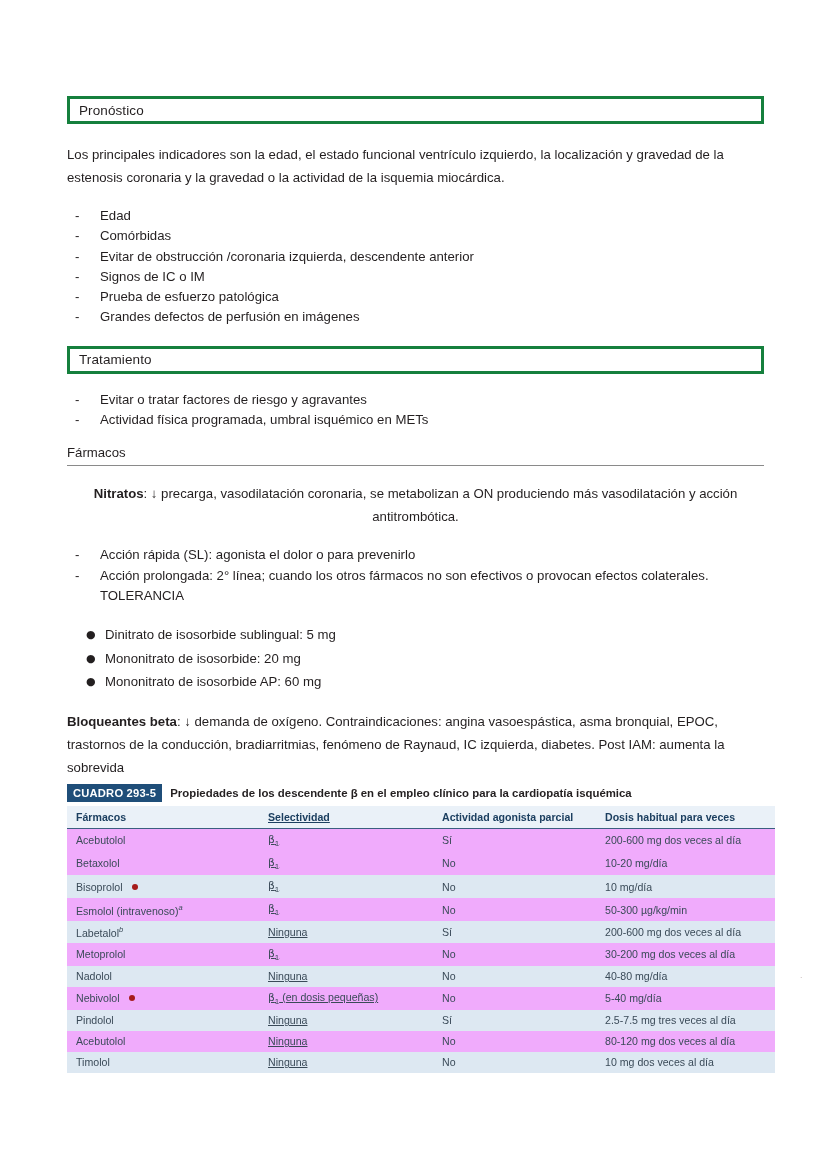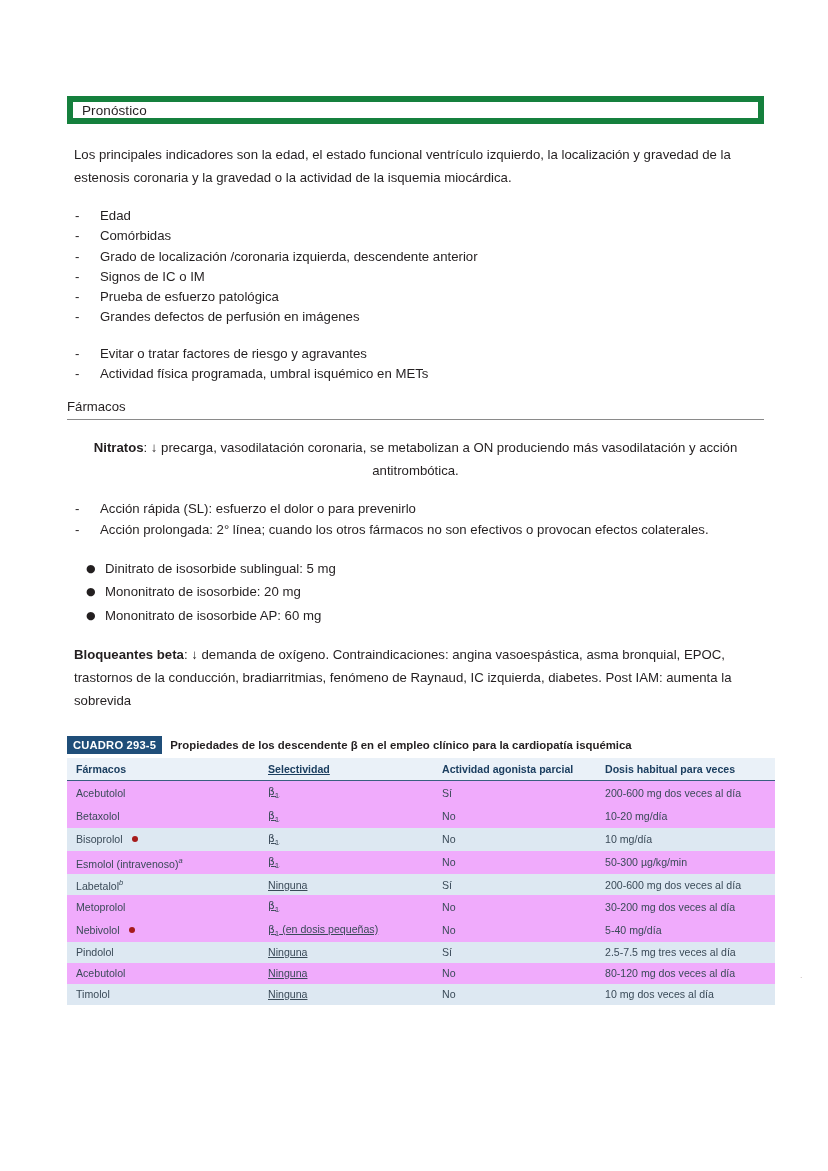--- a/index.html
+++ b/index.html
@@ -23,37 +23,37 @@
   }
   .content {
     position: absolute;
     left: 67px;
     top: 96px;
     width: 697px;
   }
 
   
   .section-box {
-    border: 6px solid #15803d;
+    border: 3px solid #15803d;
     box-sizing: border-box;
     height: 28px;
     display: flex;
     align-items: center;
     padding-left: 9px;
     font-size: 13.5px;
     color: #231f20;
     letter-spacing: 0.1px;
   }
 
   
   .para {
     font-size: 13.2px;
     line-height: 23px;
     color: #231f20;
-    margin: 7px;
+    margin: 0;
     text-align: left;
   }
   .para b { font-weight: bold; }
 
   
   ul.dash, ul.dot {
     list-style: none;
     margin: 0;
     padding: 0;
   }
@@ -186,50 +186,54 @@
 
     <div class="section-box">
       <span>Pronóstico</span>
     </div>
 
     <p class="para" style="margin-top:19px;">Los principales indicadores son la edad, el estado funcional ventrículo izquierdo, la localización y gravedad de la estenosis coronaria y la gravedad o la actividad de la isquemia miocárdica.</p>
 
     <ul class="dash" style="margin-top:17px;">
       <li><span class="marker">-</span><span>Edad</span></li>
       <li><span class="marker">-</span><span>Comórbidas</span></li>
-      <li><span class="marker">-</span><span>Grado de localización /coronaria izquierda, descendente anterior</span></li>
+      <li><span class="marker">-</span><span>Evitar de obstrucción /coronaria izquierda, descendente anterior</span></li>
       <li><span class="marker">-</span><span>Signos de IC o IM</span></li>
       <li><span class="marker">-</span><span>Prueba de esfuerzo patológica</span></li>
       <li><span class="marker">-</span><span>Grandes defectos de perfusión en imágenes</span></li>
     </ul>
 
+    <div class="section-box" style="margin-top:18px;">
+      <span>Tratamiento</span>
+    </div>
 
     <ul class="dash" style="margin-top:16px;">
       <li><span class="marker">-</span><span>Evitar o tratar factores de riesgo y agravantes</span></li>
       <li><span class="marker">-</span><span>Actividad física programada, umbral isquémico en METs</span></li>
     </ul>
 
     <div class="farmacos-head" style="margin-top:15px;">Fármacos</div>
 
     <p class="para" style="margin-top:16px;text-align:center;"><b>Nitratos</b><span>: ↓ precarga, vasodilatación coronaria, se metabolizan a ON produciendo más vasodilatación y acción antitrombótica.</span></p>
 
     <ul class="dash" style="margin-top:17px;">
-      <li><span class="marker">-</span><span>Acción rápida (SL): esfuerzo el dolor o para prevenirlo</span></li>
+      <li><span class="marker">-</span><span>Acción rápida (SL): agonista el dolor o para prevenirlo</span></li>
       <li><span class="marker">-</span><span>Acción prolongada: 2° línea; cuando los otros fármacos no son efectivos o provocan efectos colaterales.</span></li>
     </ul>
+    <div class="sub-line">TOLERANCIA</div>
 
     <ul class="dot" style="margin-top:17px;">
       <li><span class="marker">●</span><span>Dinitrato de isosorbide sublingual: 5 mg</span></li>
       <li><span class="marker">●</span><span>Mononitrato de isosorbide: 20 mg</span></li>
       <li><span class="marker">●</span><span>Mononitrato de isosorbide AP: 60 mg</span></li>
     </ul>
 
     <p class="para" style="margin-top:16px;"><b>Bloqueantes beta</b><span>: ↓ demanda de oxígeno. Contraindicaciones: angina vasoespástica, asma bronquial, EPOC, trastornos de la conducción, bradiarritmias, fenómeno de Raynaud, IC izquierda, diabetes. Post IAM: aumenta la sobrevida</span></p>
 
-    <div class="tbl-wrap" style="margin-top:21px;">
+    <div class="tbl-wrap" style="margin-top:2px;">
       <div class="tbl-title-row">
         <span class="cuadro-badge">CUADRO 293-5</span>
         <span class="tbl-title-text">Propiedades de los descendente β en el empleo clínico para la cardiopatía isquémica</span>
       </div>
       <table class="beta">
         <thead>
           <tr>
             <th class="c1">Fármacos</th>
             <th class="c2">Selectividad</th>
             <th class="c3">Actividad agonista parcial</th>
@@ -266,20 +270,26 @@
               <td class="c2">Ninguna</td>
               <td class="c3">Sí</td>
               <td class="c4">200-600 mg dos veces al día</td>
             </tr>
             <tr class="odd">
               <td class="c1">Metoprolol</td>
               <td class="c2"><span class="beta-sym">β</span><span class="sub">1</span></td>
               <td class="c3">No</td>
               <td class="c4">30-200 mg dos veces al día</td>
             </tr>
+            <tr class="even">
+              <td class="c1">Nadolol</td>
+              <td class="c2">Ninguna</td>
+              <td class="c3">No</td>
+              <td class="c4">40-80 mg/día</td>
+            </tr>
             <tr class="odd">
               <td class="c1">Nebivolol<span class="reddot"></span></td>
               <td class="c2"><span class="beta-sym">β</span><span class="sub">1</span> (en dosis pequeñas)</td>
               <td class="c3">No</td>
               <td class="c4">5-40 mg/día</td>
             </tr>
             <tr class="even">
               <td class="c1">Pindolol</td>
               <td class="c2">Ninguna</td>
               <td class="c3">Sí</td>

